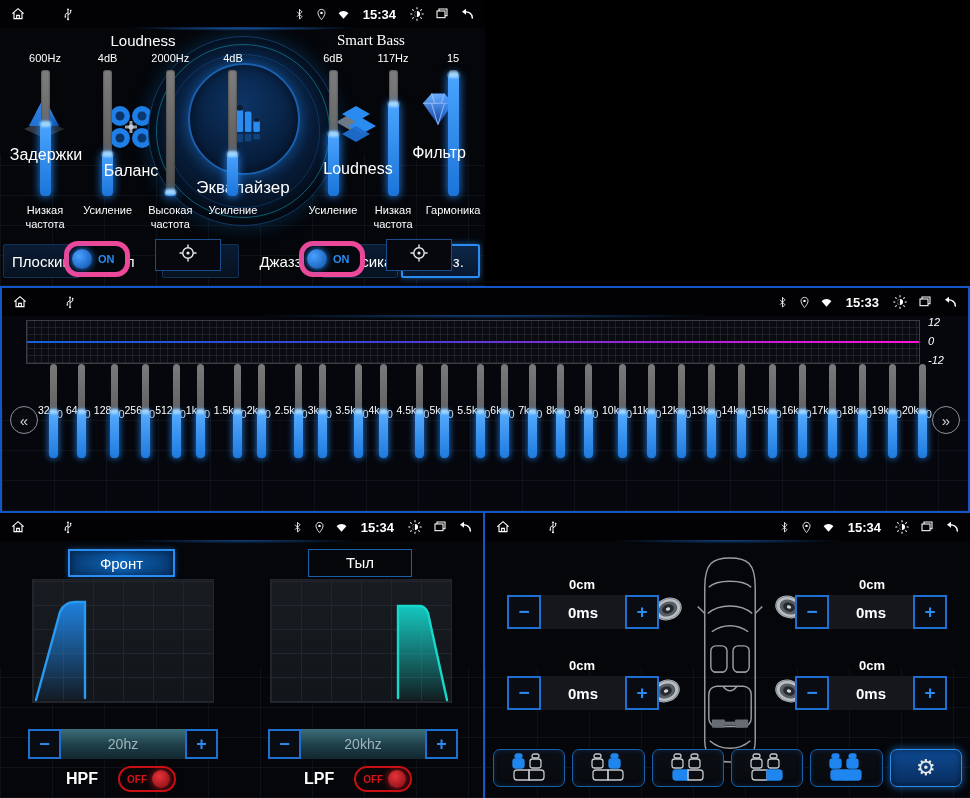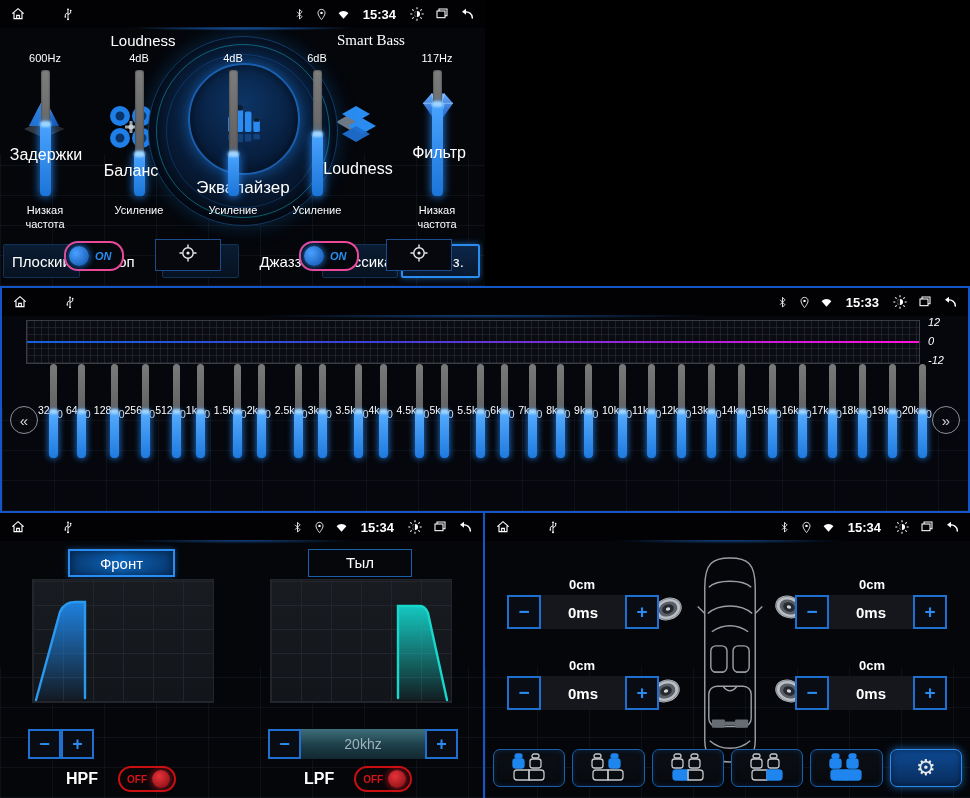--- a/index.html
+++ b/index.html
@@ -49,31 +49,31 @@
   #ml-eq{position:absolute;left:0;right:0;top:141px;text-align:center;color:#fff;font-size:17px;}
   .presets{position:absolute;left:0;right:0;top:244px;height:34px;display:flex;padding:0 3px;gap:3px;z-index:1;}
   .preset{flex:1;display:flex;align-items:center;justify-content:center;color:#fff;font-size:15px;border:1px solid transparent;border-radius:2px;}
   .preset.boxed{background:linear-gradient(180deg,#0a1c33,#071220);border:1px solid #133154;}
   .preset.active{background:linear-gradient(180deg,#0c2748,#081830);border:2px solid #2a8cf0;box-shadow:0 0 7px rgba(42,140,240,.55);}
 
   
   .l-title{position:absolute;top:32px;color:#fff;font-size:15px;text-align:center;z-index:1;}
   #lt1{left:63px;width:160px;} #lt2{left:291px;width:160px;font-family:Liberation Serif, serif;}
   .l-group{position:absolute;top:52px;display:flex;justify-content:space-between;z-index:1;}
-  #lg1{left:16px;width:246px;} #lg2{left:288px;width:178px;}
+  #lg1{left:16px;width:246px;} #lg2{left:304px;width:178px;}
   .l-col{width:58px;display:flex;flex-direction:column;align-items:center;}
   .l-val{font-size:11px;color:#fff;height:16px;white-space:nowrap;}
   .l-track{width:9px;height:126px;margin-top:2px;border-radius:3px;position:relative;
     background:linear-gradient(180deg,#7d7d7d,#4e4e4e);box-shadow:inset 0 0 2px #222;}
   .l-fill{position:absolute;bottom:0;left:-1px;right:-1px;border-radius:4px;
     background:linear-gradient(180deg,#4aa4ff,#1b74d8);box-shadow:0 0 8px 1px rgba(40,140,255,.8);}
   .l-fill::before{content:'';position:absolute;top:-2px;left:0;right:0;height:6px;border-radius:3px;background:#9ed4ff;filter:blur(1px);}
   .l-name{margin-top:8px;font-size:11px;color:#fff;text-align:center;line-height:1.25;width:64px;}
-  .on-toggle{position:absolute;top:241px;width:56px;height:26px;border:2px solid #ec4899;border-radius:14px;
-    display:flex;align-items:center;background:#04070c;z-index:1;font-style:italic;}
+  .on-toggle{position:absolute;top:241px;width:56px;height:26px;border:5px solid #ec4899;border-radius:14px;
+    display:flex;align-items:center;background:#04070c;z-index:1;}
   .on-knob{width:20px;height:20px;border-radius:50%;margin-left:3px;
     background:radial-gradient(circle at 35% 35%,#4aa0ff,#0b4fa8);box-shadow:0 0 7px rgba(40,140,255,.95);}
   .on-label{color:#2a8cf0;font-size:11px;font-weight:700;margin-left:6px;}
   #on1{left:64px;} #on2{left:299px;}
   .cross-btn{position:absolute;top:239px;width:64px;height:30px;background:#06080d;border:1px solid #1b4d8c;
     display:flex;align-items:center;justify-content:center;z-index:1;}
   #cross1{left:155px;} #cross2{left:386px;}
 
   
   .eqgraph{position:absolute;left:24px;right:48px;top:32px;height:42px;border:1px solid #393e46;z-index:1;
@@ -394,20 +394,27 @@
         <div class="l-name">Низкая частота</div>
       </div>
         <div class="l-col">
         <div class="l-val">4dB</div>
         <div class="l-track">
             <div class="l-fill" style="height: 34%;"></div>
           </div>
         <div class="l-name">Усиление</div>
       </div>
         <div class="l-col">
+        <div class="l-val">2000Hz</div>
+        <div class="l-track">
+            <div class="l-fill" style="height: 4%;"></div>
+          </div>
+        <div class="l-name">Высокая частота</div>
+      </div>
+        <div class="l-col">
         <div class="l-val">4dB</div>
         <div class="l-track">
             <div class="l-fill" style="height: 34%;"></div>
           </div>
         <div class="l-name">Усиление</div>
       </div>
       </div>
     <div class="l-group" id="lg2">
 
     <div class="l-col">
@@ -416,20 +423,27 @@
             <div class="l-fill" style="height: 50%;"></div>
           </div>
         <div class="l-name">Усиление</div>
       </div>
         <div class="l-col">
         <div class="l-val">117Hz</div>
         <div class="l-track">
             <div class="l-fill" style="height: 74%;"></div>
           </div>
         <div class="l-name">Низкая частота</div>
+      </div>
+        <div class="l-col">
+        <div class="l-val">15</div>
+        <div class="l-track">
+            <div class="l-fill" style="height: 97%;"></div>
+          </div>
+        <div class="l-name">Гармоника</div>
       </div>
       </div>
 
     <div class="on-toggle" id="on1">
       <span class="on-knob"></span>
       <span class="on-label">ON</span>
     </div>
     <div class="cross-btn" id="cross1">
       <span><svg width="20" height="20" viewBox="0 0 20 20">
             <circle cx="10" cy="10" r="5.2" fill="none" stroke="#e8eaec" stroke-width="1.4"></circle>
@@ -827,20 +841,21 @@
     <span></span>
         <span></span>
         <span></span>
         <span></span>
         <span></span>
         <span></span>
       </div>
 
     <div class="sel" id="sel1">
       <span class="sbtn">−</span>
+      <span class="val">20hz</span>
       <span class="sbtn">+</span>
     </div>
     <div class="sel" id="sel2">
       <span class="sbtn">−</span>
       <span class="val">20khz</span>
       <span class="sbtn">+</span>
     </div>
 
     <div class="fl-row" id="flr1">
       <span class="fl-name">HPF</span>

